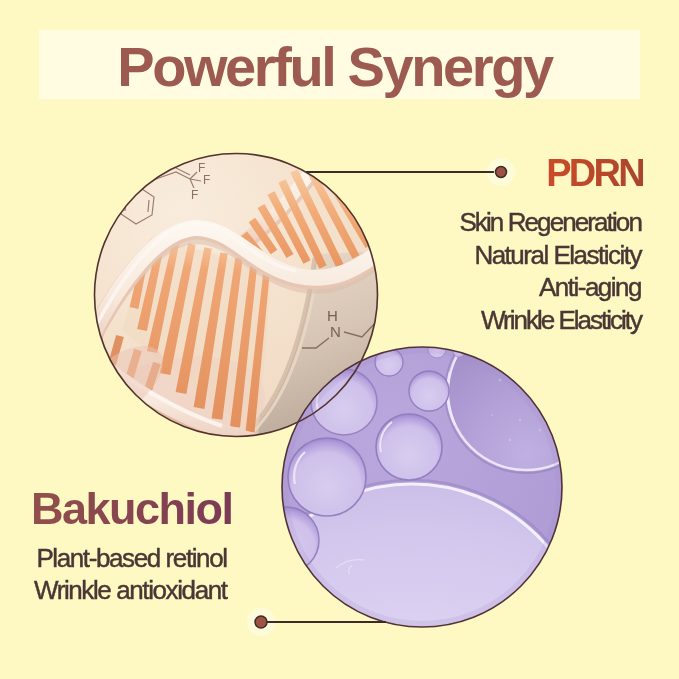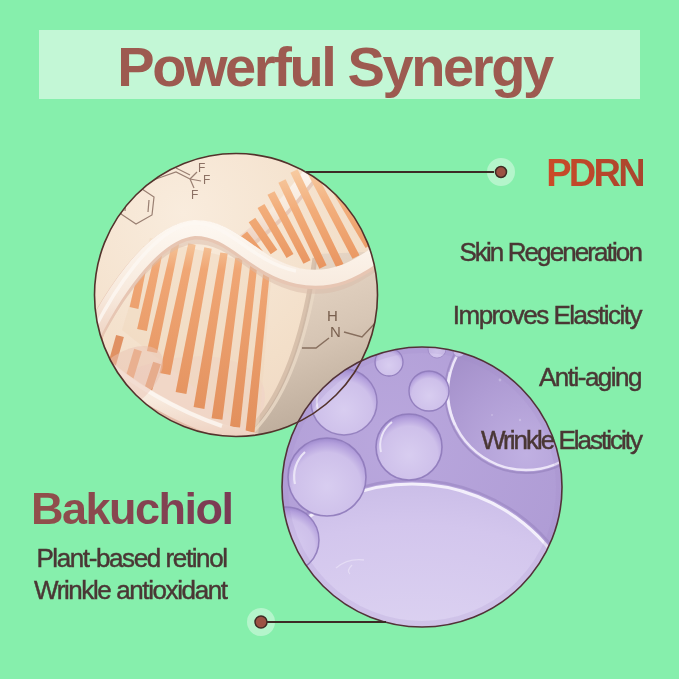--- a/index.html
+++ b/index.html
@@ -1,23 +1,23 @@
 <!DOCTYPE html>
 <html><head>
 <meta charset="utf-8">
 <style>
 html,body{margin:0;padding:0;}
 body{width:679px;height:679px;background:#fbe9e7;font-family:"Liberation Sans",sans-serif;overflow:hidden;}
-#stage{position:relative;width:679px;height:679px;background:#86efac;overflow:hidden;}
+#stage{position:relative;width:679px;height:679px;background:#fef9c3;overflow:hidden;}
 #band{position:absolute;left:39px;top:30px;width:601px;height:69px;background:rgba(255,255,255,0.5);}
 #title{position:absolute;left:-5px;width:679px;top:39px;text-align:center;font-size:56px;font-weight:bold;color:#9d5a50;letter-spacing:-2.4px;line-height:1;}
 #pdrn{position:absolute;right:36px;top:154px;font-size:38px;font-weight:bold;line-height:1;background:linear-gradient(90deg,#cc4b28,#a8452e);-webkit-background-clip:text;background-clip:text;color:transparent;letter-spacing:-2.7px;text-decoration:underline;}
 .lst{color:#4a3735;-webkit-text-stroke:0.45px #4a3735;font-size:26px;}
 #rlist{position:absolute;right:38px;top:206px;text-align:right;line-height:32.55px;}
-#rlist div{letter-spacing:-1.5px;margin-top:30px;}
+#rlist div{letter-spacing:-1.5px;}
 #rlist .w{letter-spacing:-2.0px;}
 #rlist .s{letter-spacing:-1.9px;}
 #baku{position:absolute;left:31px;top:486px;font-size:45px;font-weight:bold;line-height:1;background:linear-gradient(90deg,#92504b,#7a3a55);-webkit-background-clip:text;background-clip:text;color:transparent;letter-spacing:-1.5px;}
 #llist{position:absolute;left:34px;top:543px;text-align:right;line-height:31.8px;}
 #llist div{letter-spacing:-1.4px;}
 #llist .lo{letter-spacing:-0.85px;}
 svg{position:absolute;left:0;top:0;}
 </style>
 </head>
 <body>
@@ -230,21 +230,21 @@
     <circle cx="501" cy="172" r="14" fill="rgba(255,255,255,0.38)"></circle>
     <line x1="306" y1="172" x2="494" y2="172" stroke="#3c2b26" stroke-width="2"></line>
     <circle cx="501" cy="172" r="5.5" fill="#9c5244" stroke="#402c25" stroke-width="1.5"></circle>
     <circle cx="261" cy="622" r="14" fill="rgba(255,255,255,0.38)"></circle>
     <line x1="267" y1="622" x2="386" y2="622" stroke="#3c2b26" stroke-width="2"></line>
     <circle cx="261" cy="622" r="6" fill="#9c5244" stroke="#402c25" stroke-width="1.5"></circle>
   </svg>
   <div id="pdrn">PDRN</div>
   <div id="rlist" class="lst">
       <div class="s">Skin Regeneration</div>
-      <div>Improves Elasticity</div>
+      <div>Natural Elasticity</div>
       <div>Anti-aging</div>
       <div class="w">Wrinkle Elasticity</div>
     </div>
   <div id="baku">Bakuchiol</div>
   <div id="llist" class="lst">
       <div>Plant-based retinol</div>
       <div>Wrinkle antioxidant</div>
     </div>
 </div>
 

